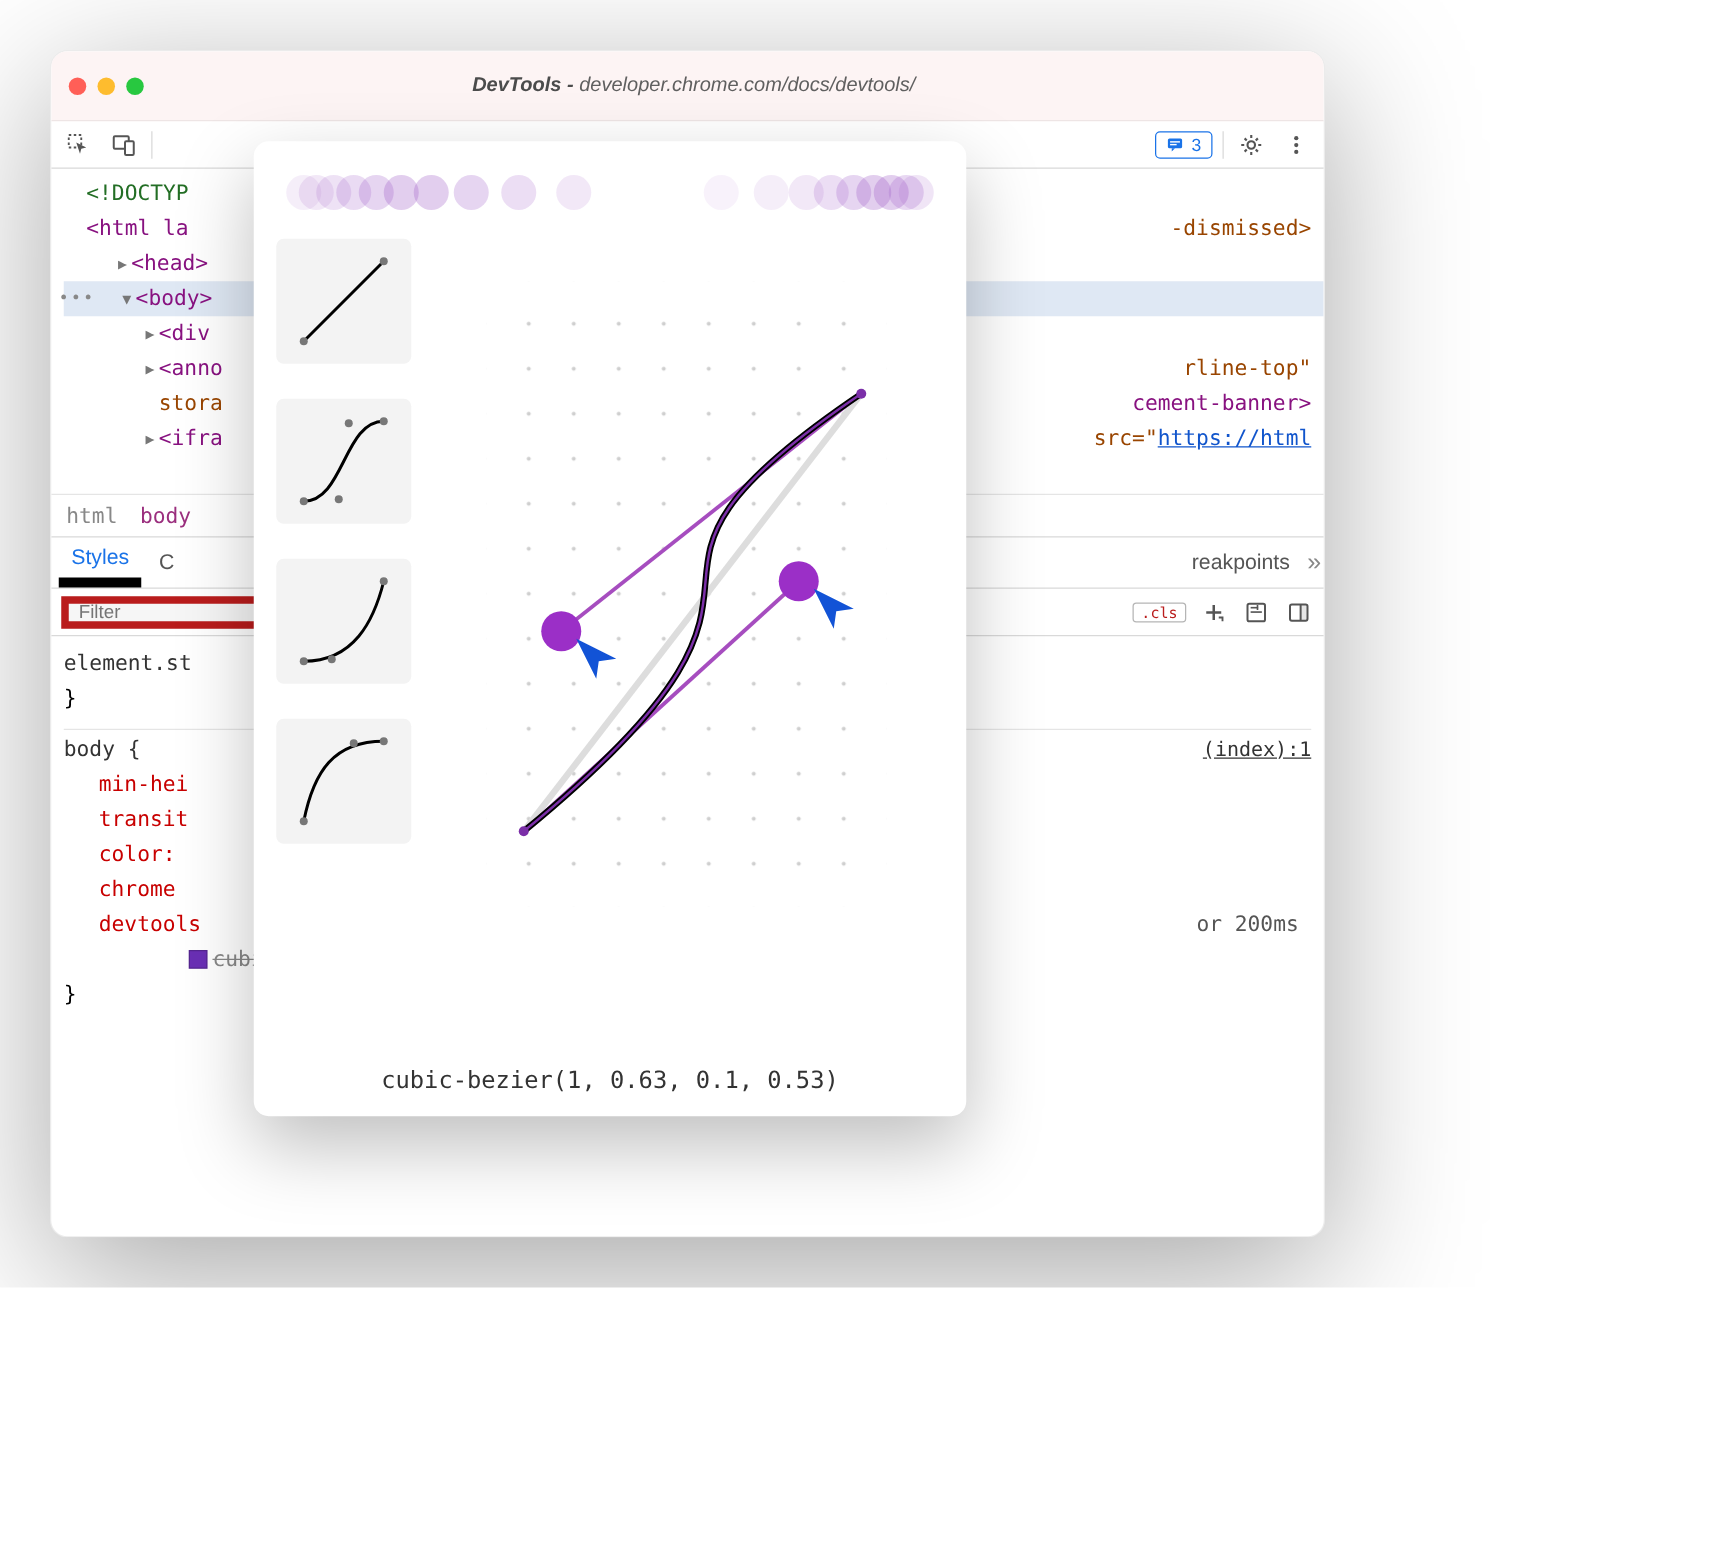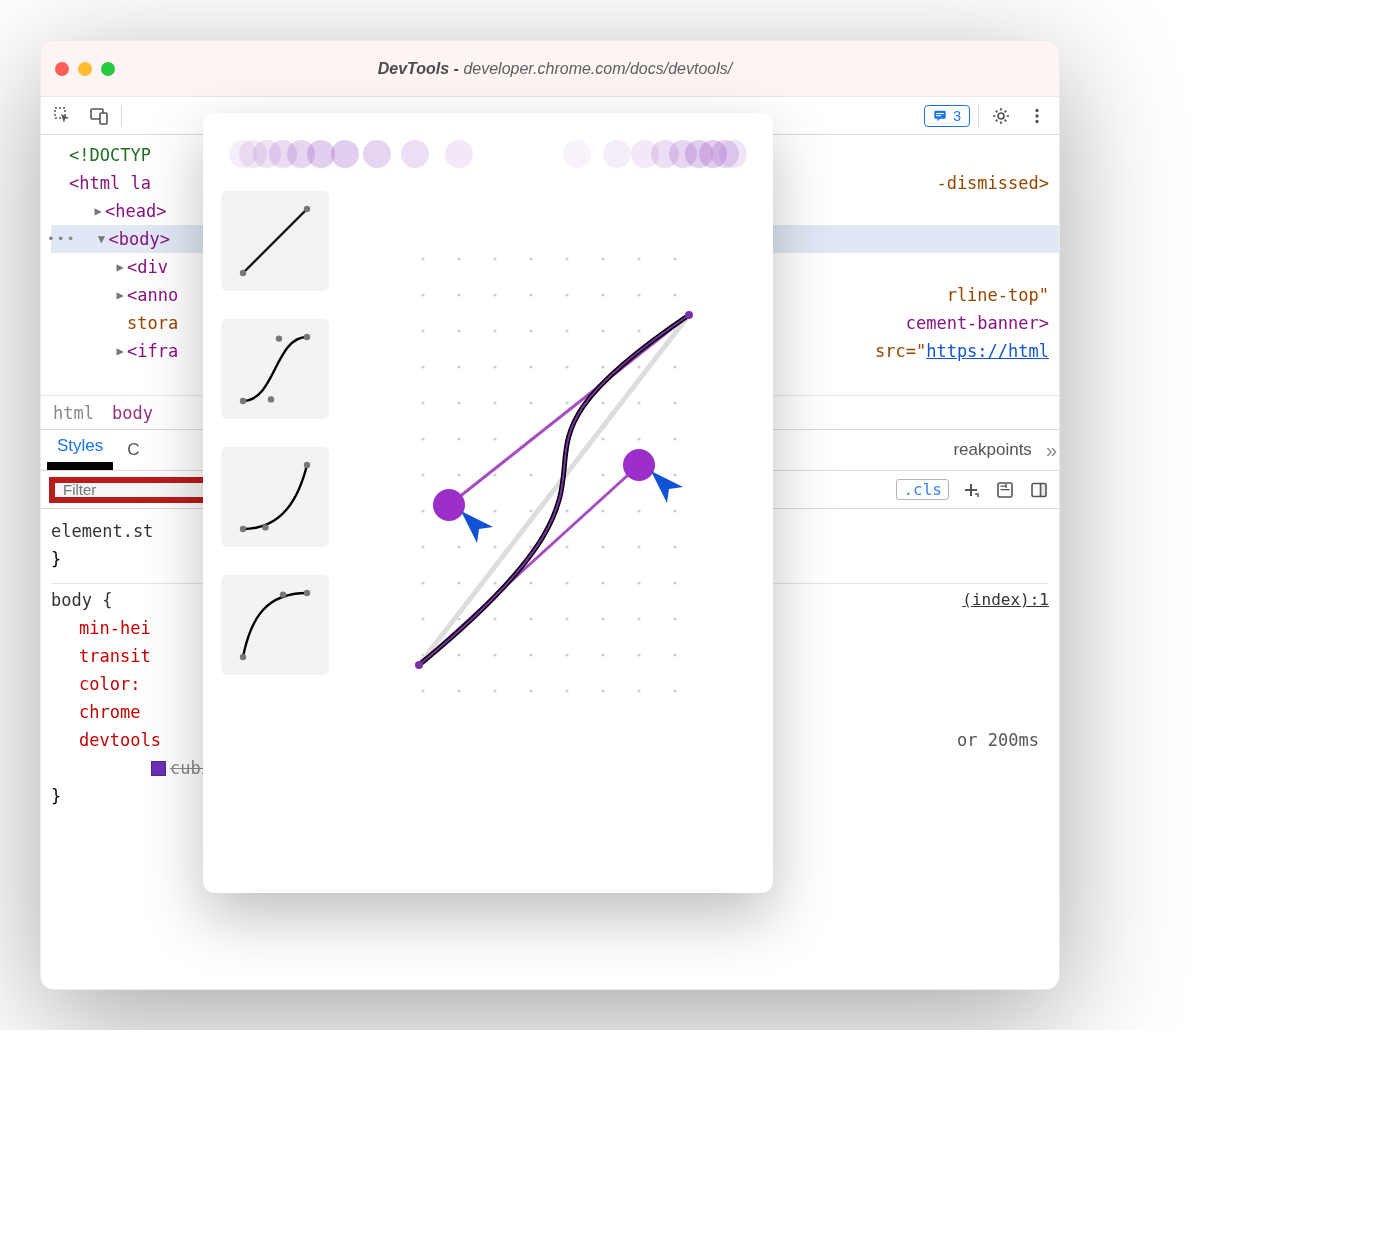--- a/index.html
+++ b/index.html
@@ -121,22 +121,22 @@
     height: 26px;
     border: 6px solid #b91c1c;
     background: #f6f6f6;
     padding: 0 8px;
     font-size: 15px;
     color: #555;
   }
   .filter-row .spacer { flex: 1; }
   .pill {
     border: 1px solid #b5b5b5; border-radius: 3px;
-    padding: 0 6px; font-size: 16px; font-family: ui-monospace, Menlo, monospace;
-    color: #3b82f6;
+    padding: 0 6px; font-size: 12px; font-family: ui-monospace, Menlo, monospace;
+    color: #b91c1c;
   }
   .ibtn { width: 24px; height: 24px; display:flex;align-items:center;justify-content:center; color:#555;}
 
   .rules {
     padding: 6px 10px;
     font-size: 17px;
     line-height: 28px;
   }
   .rule-block { border-bottom: 1px solid #e5e5e5; padding: 2px 0 10px; position: relative;}
   .selector { color: #333; }
@@ -464,15 +464,16 @@
         </svg>
 
         <svg class="cursor-arrow" style="left:108px; top:322px" viewBox="0 0 40 40">
           <path d="M4 4 L36 20 L22 22 L20 36 Z" fill="#1253d6"></path>
         </svg>
         <svg class="cursor-arrow" style="left:298px; top:282px" viewBox="0 0 40 40">
           <path d="M4 4 L36 20 L22 22 L20 36 Z" fill="#1253d6"></path>
         </svg>
       </div>
     </div>
+    <div class="readout">cubic-bezier(1, 0.63, 0.1, 0.53)</div>
   </div>
 
 </div>
 
 </body></html>

